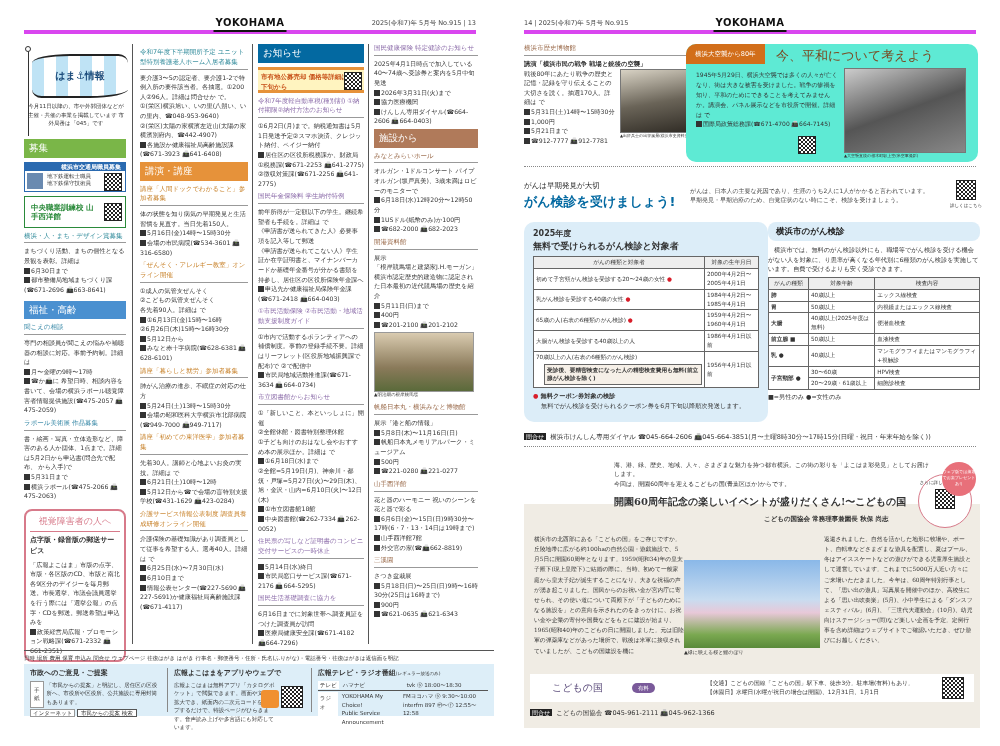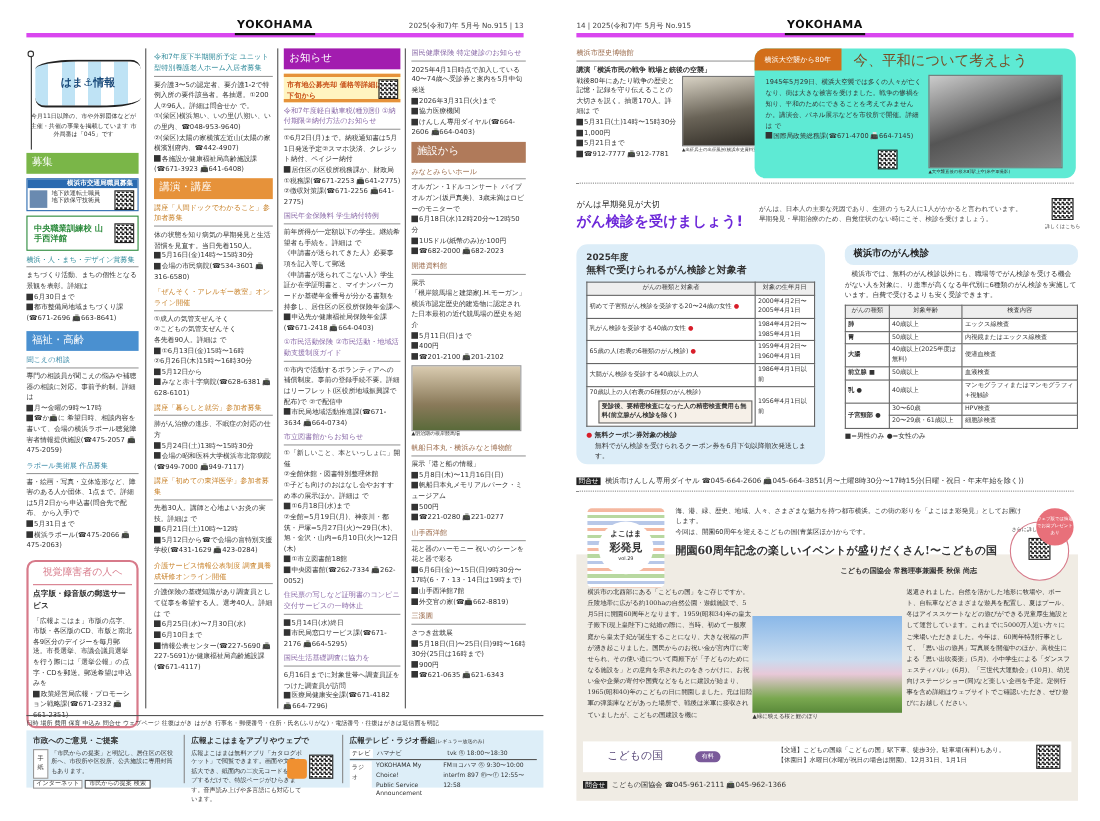--- a/index.html
+++ b/index.html
@@ -6,21 +6,21 @@
 body{width:1000px;height:746px;background:#fff;font-family:"DejaVu Sans",sans-serif;color:#333;font-size:6.2px;line-height:1.55;overflow:hidden;position:relative}
 .page{position:absolute;top:0;height:746px}
 .pL{left:0;width:500px}
 .pR{left:500px;width:500px}
 .hdr{position:absolute;top:22px;left:24px;right:24px;height:12px;border-bottom:4px solid #d946ef}
 .hdr .logo{position:absolute;left:50%;transform:translateX(-50%);bottom:-2px;font-weight:bold;font-size:10px;letter-spacing:.5px;color:#111;border-bottom:2px solid #111;padding:0 2px}
 .hdr .pg{position:absolute;bottom:2px;font-size:6.5px;color:#444}
 .col{position:absolute;top:44px}
 .vline{position:absolute;top:44px;width:1px;background:#555}
 .sec{color:#fff;font-size:9.5px;padding:2px 5px;margin:3px 0 4px}
-.green{background:#7ab648}.blue{background:#4a90d0}.purple{background:#a21caf}.orange{background:#e6923a}.brown{background:#b07a5a}
+.green{background:#7ab648}.blue{background:#4a90d0}.purple{background:#0369a1}.orange{background:#e6923a}.brown{background:#b07a5a}
 .st{font-size:6.5px;line-height:1.5;border-bottom:1px solid #999;margin:4px 0 3px;padding-bottom:1px}
 .st.t1{color:#2f8a9a}.st.t2{color:#8a6aa8}.st.t3{color:#c8822a}.st.t4{color:#9a6a4a}.st.t5{color:#3a8aa8}
 p{margin:0}
 .ic{display:inline-block;width:6px;height:6px;background:#333;margin-right:1px;vertical-align:-1px}
 .flag{position:relative;height:90px;margin-top:2px}
 .flag .pole{position:absolute;left:4px;top:2px;bottom:0;width:1px;background:#333}
 .flag .knob{position:absolute;left:1px;top:0;width:6px;height:6px;border:1px solid #333;border-radius:50%;background:#fff}
 .flag .cloth{position:absolute;left:8px;top:8px;width:115px;height:44px;background:repeating-linear-gradient(90deg,#bfe3f5 0 12px,#fff 12px 24px);border-top:2px solid #222;border-bottom:2px solid #222;border-radius:40% 10% 40% 10%/20% 20% 20% 20%;display:flex;align-items:center;justify-content:center;font-size:10px;font-weight:bold;color:#1a4a7a}
 .flag .note{position:absolute;left:10px;top:56px;width:118px;text-align:center;font-size:5.5px}
 .bnr{border:1px solid #2a6ab0;margin:4px 0;height:30px;position:relative;background:#fff}
@@ -36,23 +36,23 @@
 .photo{background:linear-gradient(180deg,#d9cbb0,#8a7a5a 60%,#5a6a3a);border:1px solid #999}
 .bw{background:linear-gradient(160deg,#ccc,#555 50%,#888);border:1px solid #777}
 .war{position:absolute;left:186px;top:44px;width:292px;height:118px;background:#5eead4;border-radius:10px}
 .war .tag{position:absolute;left:0;top:0;background:#d26e1a;color:#fff;font-size:6.5px;padding:5px 9px;border-radius:10px 0 0 0}
 .war .ttl{position:absolute;left:90px;top:2px;font-family:"DejaVu Serif",serif;font-size:13px;color:#7a4a22}
 .war .body{position:absolute;left:10px;top:26px;width:145px;font-size:6px;line-height:1.65}
 .war .img{position:absolute;left:158px;top:24px;width:122px;height:85px}
 .dotted{position:absolute;left:24px;right:24px;border-top:1px dotted #888}
 .cancer-title{position:absolute;left:24px;top:180px}
 .cancer-title .s{font-size:7.5px;color:#222}
-.cancer-title .b{font-size:13px;font-weight:bold;color:#6d28d9}
+.cancer-title .b{font-size:13px;font-weight:bold;color:#0369a1}
 .cancer-intro{position:absolute;left:190px;top:186px;font-size:6px;color:#444;width:260px}
-.freebox{position:absolute;left:24px;top:222px;width:226px;height:200px;background:#dcedf8;border-radius:10px;padding:6px 9px}
+.freebox{position:absolute;left:24px;top:222px;width:244px;height:200px;background:#dcedf8;border-radius:10px;padding:6px 9px}
 .freebox .yr{font-weight:bold;font-size:8px}
 .freebox .h{font-weight:bold;font-size:9px;margin-bottom:2px}
 table{border-collapse:collapse;width:100%}
 td,th{border:1px solid #666;padding:1px 2px;font-size:5.7px;background:#fff;font-weight:normal;vertical-align:middle}
 th{background:#eee}
 .red{color:#d81e2a}
 .city{position:absolute;left:268px;top:222px;width:212px}
 .city .bar{background:#dcedf8;border-radius:8px;padding:3px 8px;font-weight:bold;font-size:8.5px;color:#222;margin-bottom:4px}
 .contact{position:absolute;left:24px;top:432px;font-size:6.5px}
 .contact .lbl{background:#222;color:#fff;padding:0 2px;margin-right:4px;font-size:6px}
@@ -424,27 +424,20 @@
   </div>
 
   <div class="contact">
     <span class="lbl">問合せ</span><span>横浜市けんしん専用ダイヤル ☎045-664-2606 📠045-664-3851(月〜土曜8時30分〜17時15分(日曜・祝日・年末年始を除く))</span>
   </div>
 
   <div class="dotted" style="top:446px"></div>
 
   <div class="kids">
     <div class="bg"></div>
-    <div class="logo">
-      <div class="in">
-        <div>よこはま</div>
-        <div style="font-size:10px">彩発見</div>
-        <div style="font-size:4.5px;font-weight:normal">vol.29</div>
-      </div>
-    </div>
     <div class="intro">
       <p>海、港、緑、歴史、地域、人々、さまざまな魅力を持つ都市横浜。この街の彩りを「よこはま彩発見」としてお届けします。</p>
       <p>今回は、開園60周年を迎えるこどもの国(青葉区ほか)からです。</p>
     </div>
     <div class="title">開園60周年記念の楽しいイベントが盛りだくさん!〜こどもの国</div>
     <div class="author">こどもの国協会 常務理事兼園長 秋保 尚志</div>
     <div class="qrcircle">
       <div>さらに詳しい話はこちら</div>
       <span class="qr" style="width:20px;height:20px;margin-top:2px"></span>
     </div>

